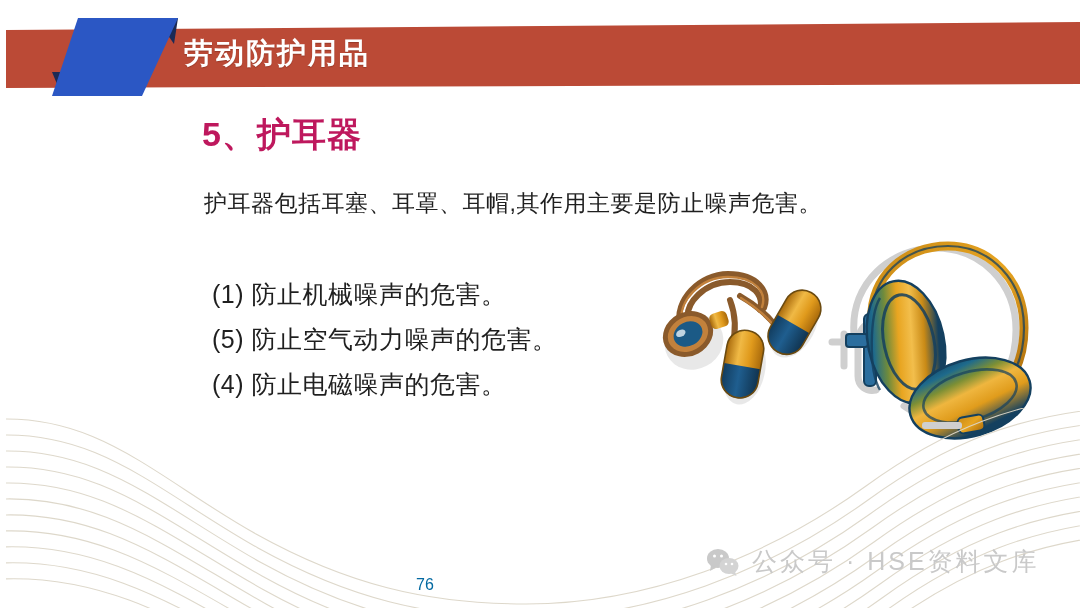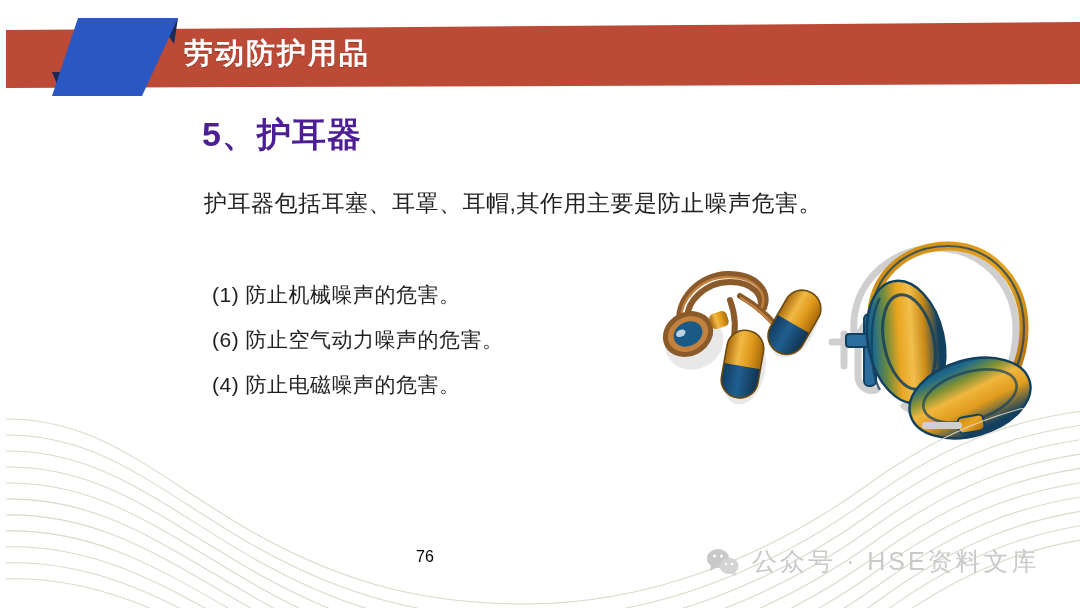--- a/index.html
+++ b/index.html
@@ -44,21 +44,21 @@
     text-shadow: 0 1px 1px rgba(90,25,15,.35);
   }
 
   
   #heading {
     position: absolute;
     left: 196px;
     top: 112px;
     font-size: 34px;
     font-weight: bold;
-    color: #4c1d95;
+    color: #be185d;
     letter-spacing: 1px;
     white-space: nowrap;
   }
   #description {
     position: absolute;
     left: 198px;
     top: 188px;
     font-size: 23px;
     color: #1f1f1f;
     letter-spacing: .5px;
@@ -66,21 +66,21 @@
   }
   #bullet-list {
     position: absolute;
     left: 206px;
     top: 272px;
     margin: 0;
     padding: 0;
     list-style: none;
   }
   #bullet-list li {
-    font-size: 21px;
+    font-size: 25px;
     color: #1f1f1f;
     letter-spacing: .5px;
     line-height: 45px;
     white-space: nowrap;
   }
 
   
   #illustration {
     position: absolute;
     left: 612px;
@@ -97,23 +97,23 @@
     bottom: 0;
     width: 1080px;
     height: 200px;
     pointer-events: none;
   }
 
   
   #page-number {
     position: absolute;
     left: 410px;
-    top: 548px;
+    top: 576px;
     font-size: 16px;
-    color: #000000;
+    color: #0369a1;
   }
   #watermark {
     position: absolute;
     left: 700px;
     top: 545px;
     display: flex;
     align-items: center;
     gap: 12px;
   }
   #watermark .wm-text {
@@ -141,21 +141,21 @@
     </svg>
     <div id="header-title">劳动防护用品</div>
   </div>
 
   <div id="heading">5、护耳器</div>
 
   <div id="description">护耳器包括耳塞、耳罩、耳帽,其作用主要是防止噪声危害。</div>
 
   <ul id="bullet-list">
     <li>(1) 防止机械噪声的危害。</li>
-    <li>(6) 防止空气动力噪声的危害。</li>
+    <li>(5) 防止空气动力噪声的危害。</li>
     <li>(4) 防止电磁噪声的危害。</li>
   </ul>
 
   <div id="illustration">
     <svg width="430" height="210" viewBox="0 0 430 210">
       <defs>
         <linearGradient id="plugGrad" x1="0" y1="0" x2="1" y2="0">
           <stop offset="0%" stop-color="#A8690B"></stop>
           <stop offset="35%" stop-color="#F0B945"></stop>
           <stop offset="65%" stop-color="#E09A1C"></stop>

